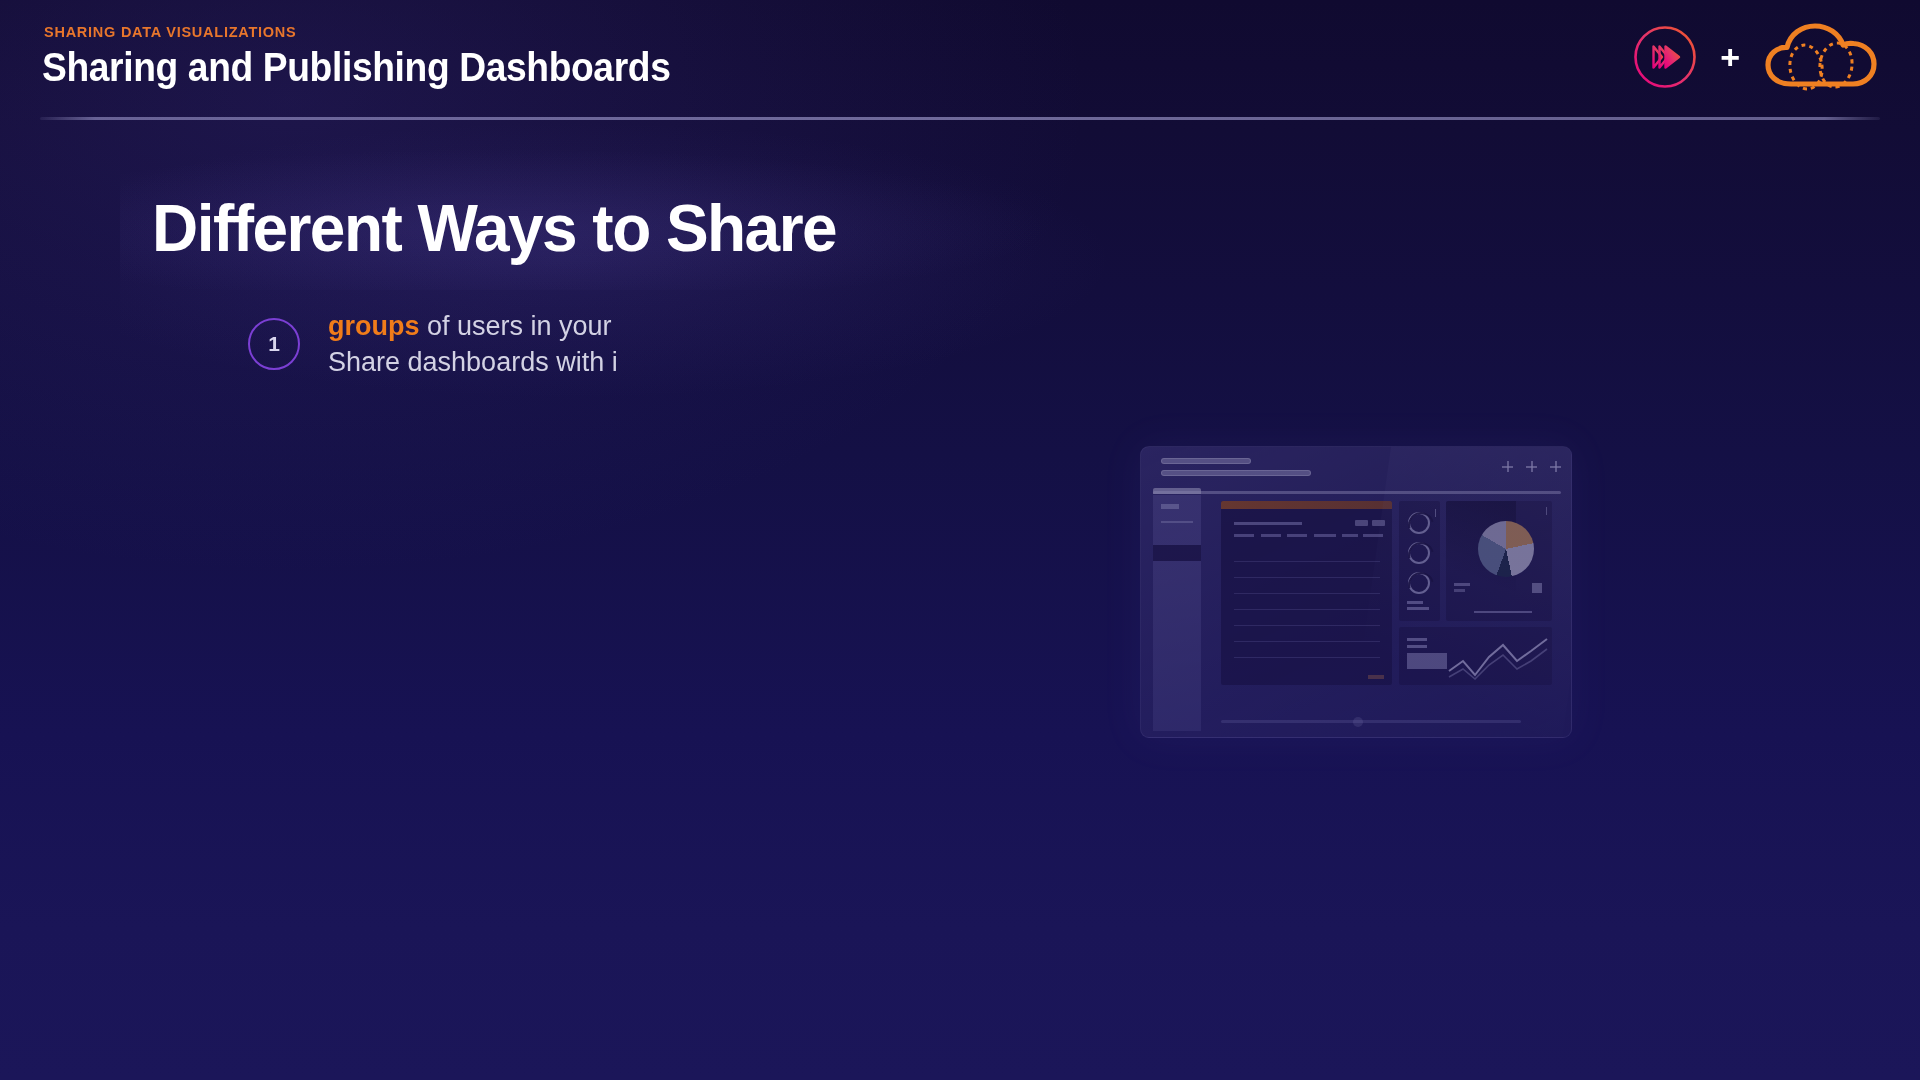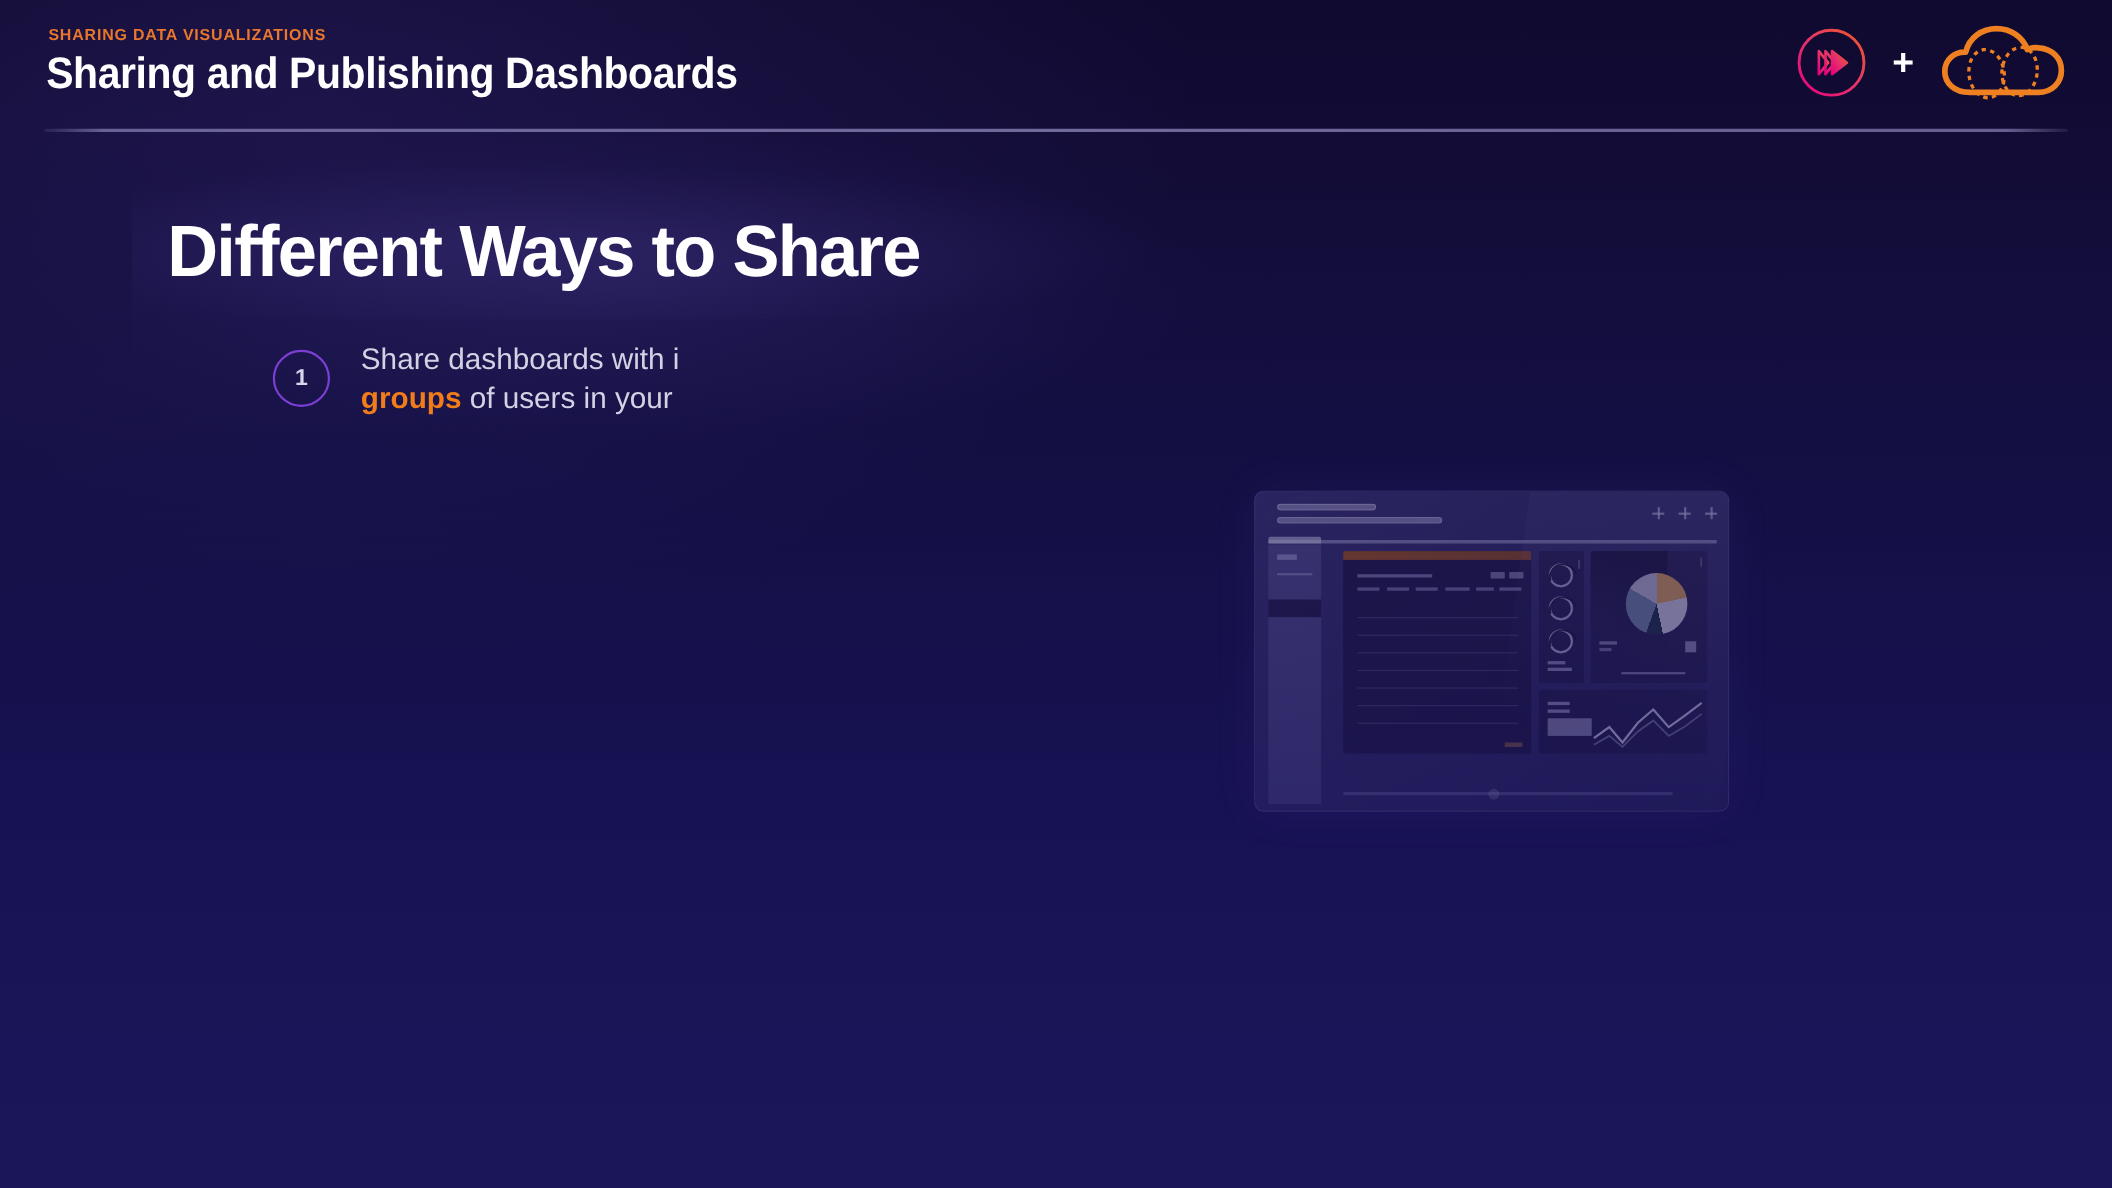--- a/index.html
+++ b/index.html
@@ -277,22 +277,22 @@
   </div>
 
   <div id="headline-glow"></div>
 
   <h1 id="headline">Different Ways to Share</h1>
 
   <div id="bullets">
     <div class="bullet-row">
       <div class="bullet-num">1</div>
       <div class="bullet-text">
+        <div><span class="hl">groups</span><span> of users in your </span></div>
         <div><span>Share dashboards with i</span></div>
-        <div><span class="hl">groups</span><span> of users in your </span></div>
       </div>
     </div>
   </div>
 
   <div id="dash-illo">
     <div id="dash-window">
 
       <div id="dash-titlebar">
         <span class="tb-line" id="tb-line-1"></span>
         <span class="tb-line" id="tb-line-2"></span>

